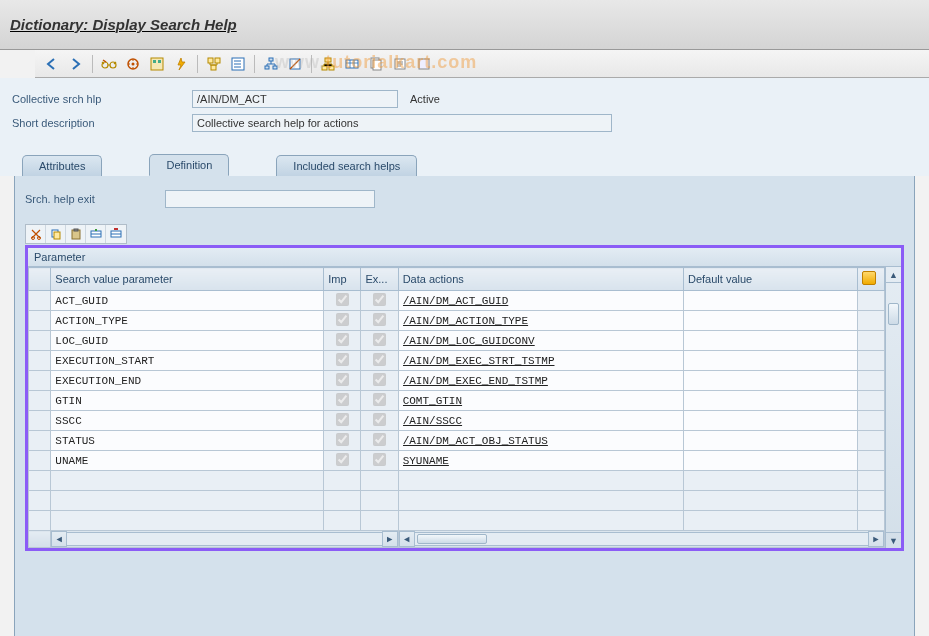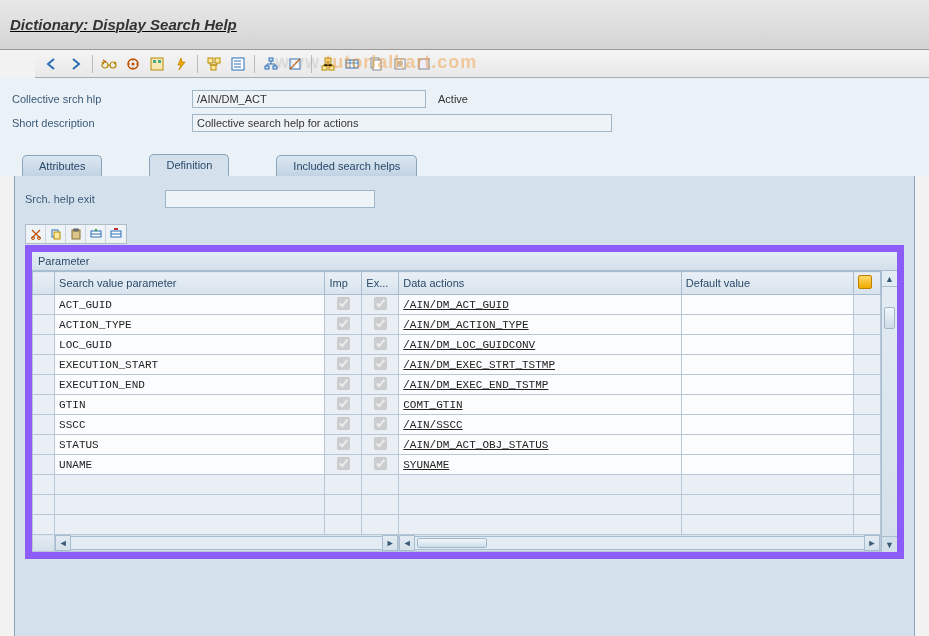--- a/index.html
+++ b/index.html
@@ -27,21 +27,21 @@
   .tab-panel { margin: 0 14px 14px 14px; border: 1px solid #8aa4bb; background: #d4e1ec; padding: 14px 10px 0 10px; min-height: 470px; position: relative; }
   
   .exit-row { display: flex; align-items: center; margin-bottom: 16px; }
   .exit-label { width: 140px; color: #3a5a7a; }
   .exit-input { width: 210px; height: 18px; border: 1px solid #9fb6c9; background: #eef3f7; }
   
   .mini-toolbar { display: flex; gap: 0; margin-bottom: 1px; border: 1px solid #b0bdc9; width: fit-content; background: #eef3f7; }
   .mini-btn { width: 20px; height: 18px; display: inline-flex; align-items: center; justify-content: center; border-right: 1px solid #cdd7e0; cursor: pointer; }
   .mini-btn:last-child { border-right: none; }
   
-  .grid-wrap { border: 7px solid #8b5cf6; background: #cfdce8; }
+  .grid-wrap { border: 3px solid #8b5cf6; background: #cfdce8; }
   .grid-title { padding: 3px 6px; background: linear-gradient(#e3ecf4, #d3e0eb); border-bottom: 1px solid #a8bdd0; color: #2a4a6a; }
   
   .grid-table { width: 100%; border-collapse: collapse; table-layout: fixed; }
   .grid-table th { background: linear-gradient(#e9eff5, #d8e3ed); border: 1px solid #a8bdd0; padding: 3px 4px; text-align: left; font-weight: normal; color: #2a4a6a; font-size: 11px; height: 20px; }
   .grid-table td { border: 1px solid #b8c7d5; padding: 0; height: 20px; background: #e9eff5; }
   .col-sel { width: 18px; }
   .col-param { width: 220px; }
   .col-chk { width: 30px; text-align: center; }
   .col-elem { width: 230px; }
   .col-def { width: 140px; }
@@ -177,21 +177,21 @@
       <svg width="14" height="14">
         <rect x="2" y="2" width="10" height="10" fill="#eef" stroke="#888"></rect>
       </svg>
     </span>
   <div class="watermark"><span class="faded">www.</span><span>tutorialkart.com</span></div>
 </div>
 
 <div class="header-form">
   <div class="form-row">
     <span class="form-label">Collective srch hlp</span>
-    <input class="form-input" style="width: 234px;" readonly="" value="/AIN/DM_ACT">
+    <input class="form-input" style="width: 206px;" readonly="" value="/AIN/DM_ACT">
     <span class="form-status">Active</span>
   </div>
   <div class="form-row">
     <span class="form-label">Short description</span>
     <input class="form-input" style="width: 420px;" readonly="" value="Collective search help for actions">
   </div>
 </div>
 
 <div class="tab-strip" id="tab-strip">
     <div class="tab">Attributes</div>

